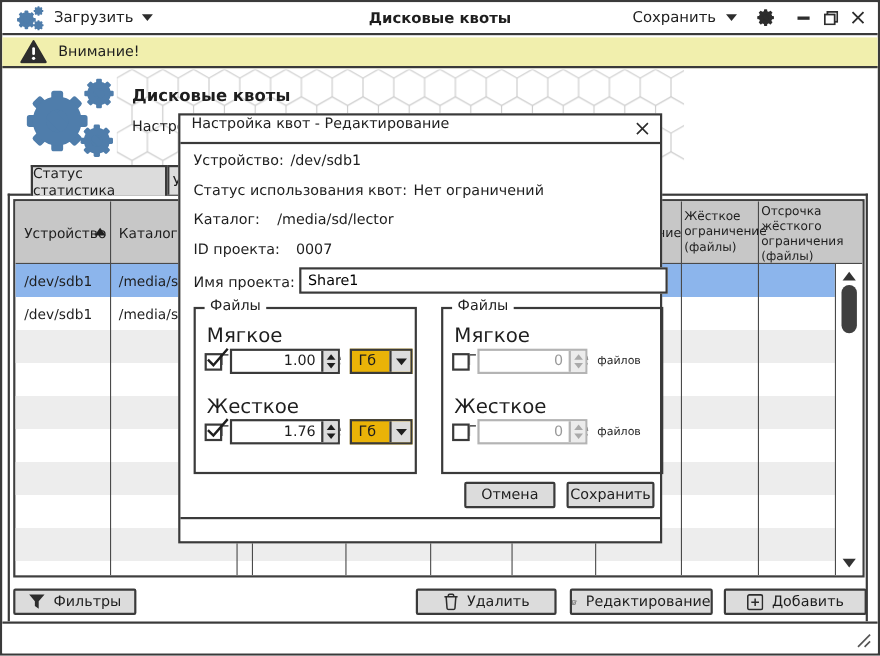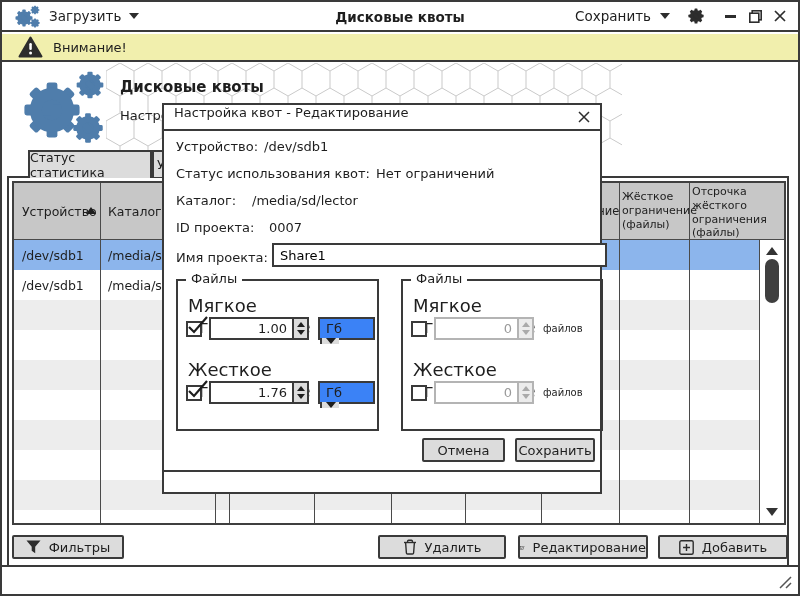--- a/index.html
+++ b/index.html
@@ -100,21 +100,21 @@
     display:flex; flex-direction:column; align-items:center; justify-content:center; gap:3px; }
   .tri-u { width:0; height:0; border-left:4px solid transparent; border-right:4px solid transparent;
     border-bottom:5px solid #1e1e1e; }
   .tri-d { width:0; height:0; border-left:4px solid transparent; border-right:4px solid transparent;
     border-top:5px solid #1e1e1e; }
   .spin.disabled { border-color:#b4b4b4; }
   .spin.disabled .val { color:#9a9a9a; }
   .spin.disabled .sbtns { border-left-color:#b4b4b4; background:#ececec; }
   .spin.disabled .tri-u { border-bottom-color:#aaa; }
   .spin.disabled .tri-d { border-top-color:#aaa; }
-  .unit { display:flex; width:57px; height:23px; border:2px solid #3a3a3a; background:#3b82f6; margin-left:9px;flex-direction:column; }
+  .unit { display:flex; width:57px; height:23px; border:2px solid #3a3a3a; background:#eab308; margin-left:9px; }
   .unit .txt { flex:1; padding-left:6px; font-size:13px; line-height:19px; }
   .unit .ubtn { width:19px; border-left:2px solid #3a3a3a; background:#dcdcdc;
     display:flex; align-items:center; justify-content:center; }
   .unit .tri-d { border-left-width:5px; border-right-width:5px; border-top-width:6px; }
   .suffix { margin-left:9px; font-size:10px; }
   .dlg-btn { position:absolute; top:333px; height:24px; background:#dcdcdc; border:2px solid #3a3a3a;
     border-radius:2px; font-size:13px; display:flex; align-items:center; justify-content:center; }
   .dlg-cancel { left:258px; width:83px; }
   .dlg-save { left:351px; width:80px; }
   .dlg-footline { position:absolute; left:0; right:0; top:365px; border-top:2px solid #3a3a3a; }

